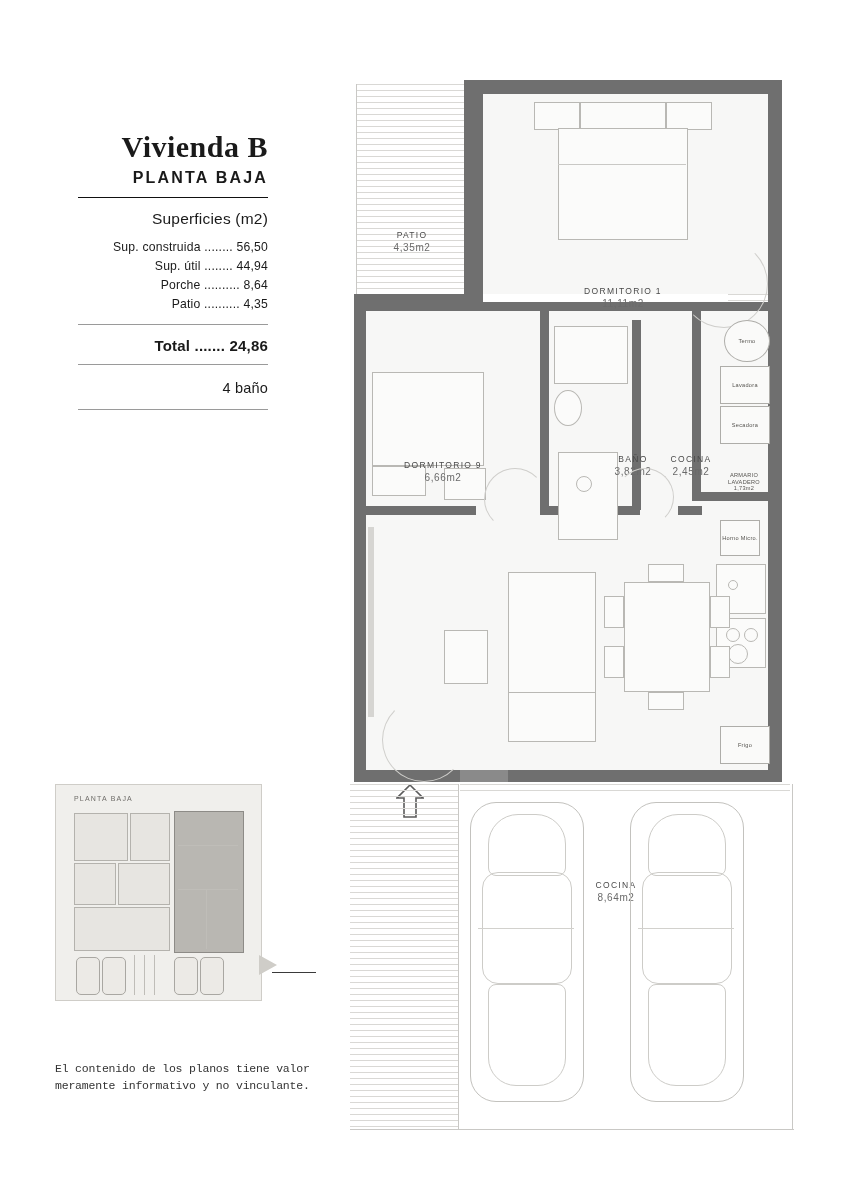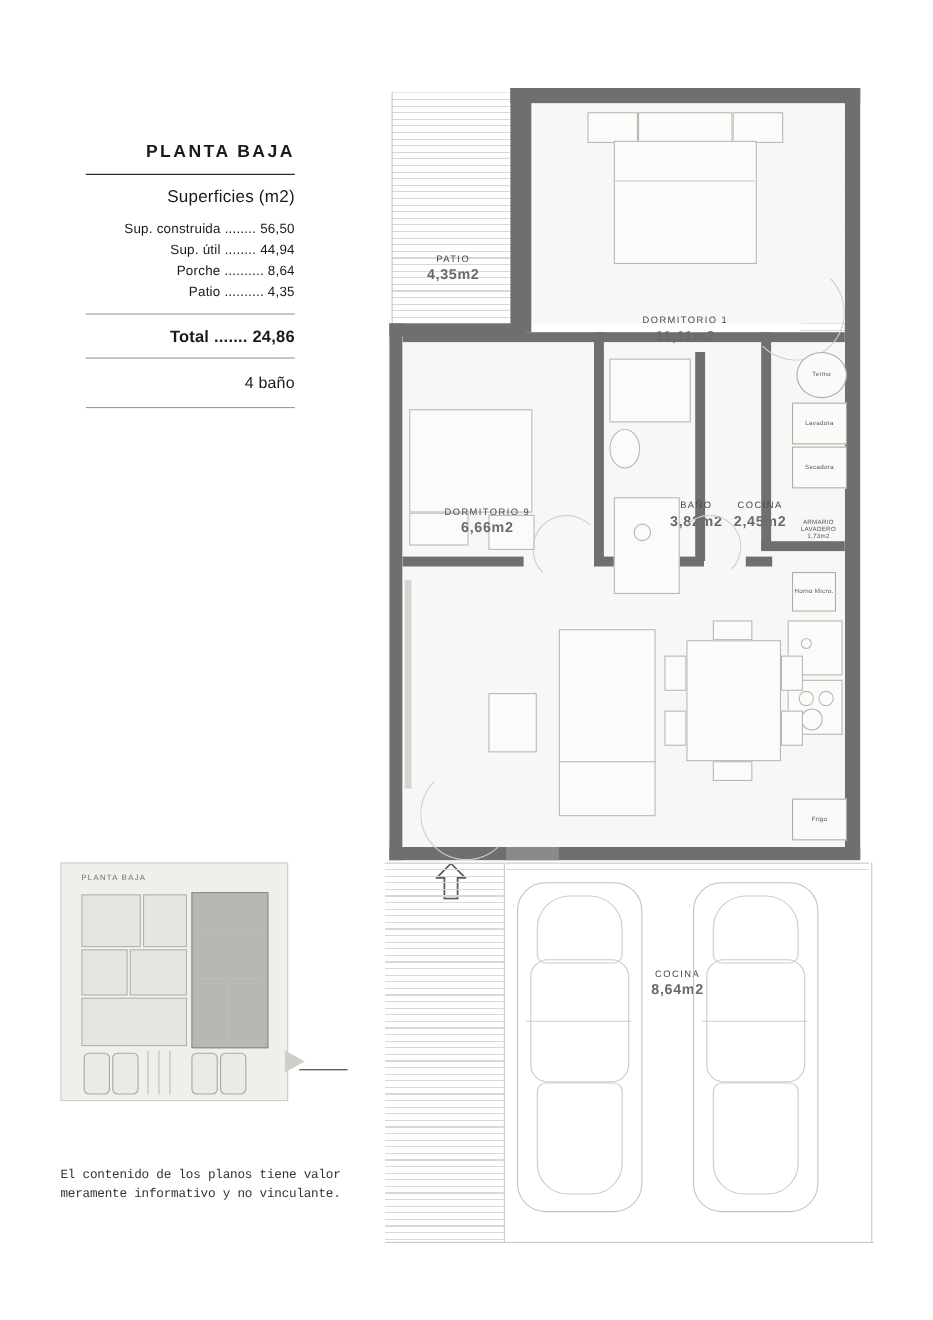--- a/index.html
+++ b/index.html
@@ -29,33 +29,34 @@
   #disclaimer{position:absolute;left:55px;top:1060px;width:280px;font-size:11.5px;line-height:17px;color:#333;font-family:"Liberation Mono",monospace;letter-spacing:-0.2px;}
 
   
   #plan{position:absolute;left:348px;top:72px;width:446px;height:1070px;}
   .wall{position:absolute;background:#6f6f6f;}
   .room{position:absolute;background:#f7f7f6;}
   .thinline{position:absolute;background:#c9c8c5;}
   .hatch{position:absolute;background:repeating-linear-gradient(to bottom,#d9d8d5 0px,#d9d8d5 1px,transparent 1px,transparent 6px);}
   .lbl{position:absolute;text-align:center;font-family:"Liberation Sans",sans-serif;color:#4a4a4a;letter-spacing:1px;}
   .lbl .n{display:block;font-size:8.5px;letter-spacing:1.3px;margin-top:48px;}
-  .lbl .a{display:block;font-size:13px;letter-spacing:.6px;margin-top:2px;color:#6a6a6a;font-weight:bold;}
+  .lbl .a{display:block;font-size:10px;letter-spacing:.6px;margin-top:2px;color:#6a6a6a;}
   .furn{position:absolute;border:1px solid #b9b8b4;background:#fbfbfa;}
   .furn-r{position:absolute;border:1px solid #b9b8b4;background:#fbfbfa;border-radius:50%;}
   .boxlbl{position:absolute;border:1px solid #aeada9;background:#fafaf9;font-size:5.6px;color:#55534f;display:flex;align-items:center;justify-content:center;text-align:center;letter-spacing:.3px;line-height:1.25;}
   .door-arc{position:absolute;border:1px solid #c2c1bd;border-radius:50%;}
   .car{position:absolute;border:1px solid #c3c2be;border-radius:26px;}
   .car-in{position:absolute;border:1px solid #cdccc8;border-radius:16px;}
   #entry-arrow{position:absolute;left:48px;top:712px;width:28px;height:34px;}
 </style>
 </head>
 <body>
 
 <div id="info-panel">
+  <h1 id="title">Vivienda B</h1>
   <div id="subtitle">PLANTA BAJA</div>
   <div class="rule"></div>
   <div id="surfaces-head">Superficies (m2)</div>
   <div class="surface-row">Sup. construida ........ 56,50</div>
   <div class="surface-row">Sup. útil ........ 44,94</div>
   <div class="surface-row">Porche .......... 8,64</div>
   <div class="surface-row">Patio .......... 4,35</div>
   <div class="rule thin"></div>
   <div id="total-row">Total ....... 24,86</div>
   <div class="rule thin"></div>

